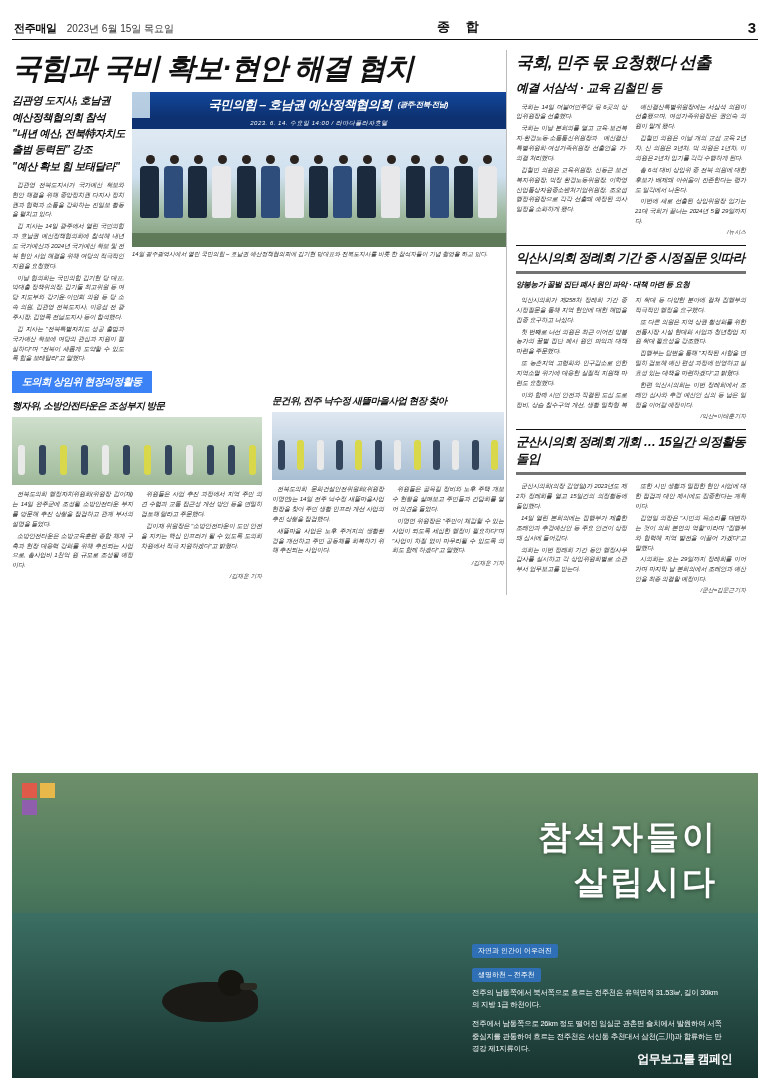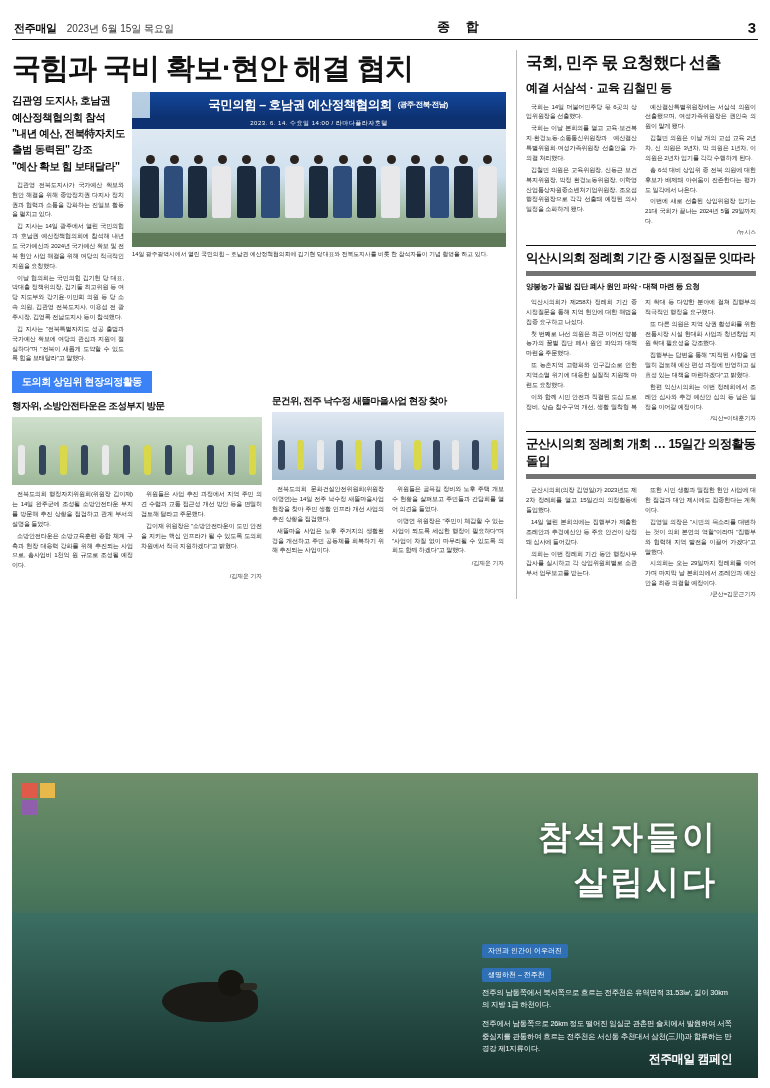--- a/index.html
+++ b/index.html
@@ -20,21 +20,21 @@
     padding:6px 2px 3px 2px;
     border-bottom:1.5px solid #111;
   }
   .mast-left { display:flex; align-items:baseline; gap:10px; }
   .mast-title { font-size:11px; font-weight:bold; letter-spacing:-0.3px; }
   .mast-date { font-size:10px; color:#333; }
   .mast-center { font-size:13px; font-weight:bold; letter-spacing:6px; }
   .mast-page { font-size:15px; font-weight:bold; }
 
   
-  .top-band { display:flex; gap:10px; padding-top:10px; }
+  .top-band { display:flex; padding-top:10px;font-style:italic; }
   .top-left { width:494px; }
   .top-right { width:240px; border-left:1px solid #bbb; padding-left:9px; }
 
   .headline {
     font-size:29px; font-weight:bold; letter-spacing:-1px;
     line-height:1.12; margin:2px 0 8px 0;
   }
   .headline-right {
     font-size:16.5px; font-weight:bold; letter-spacing:-0.6px;
     line-height:1.25; margin:2px 0 7px 0;
@@ -82,21 +82,21 @@
   .person.blue .body { background:#2e4d7a; }
   .floor { position:absolute; left:0; right:0; bottom:0; height:14px; background:#5f7a59; }
 
   
   .sub-head { font-size:12px; font-weight:bold; text-align:left; margin:4px 0 5px 0; letter-spacing:-0.4px;}
   .two-col { column-count:2; column-gap:8px; }
 
   
   .sec-title {
     font-size:12.5px; font-weight:bold; letter-spacing:-0.6px;
-    border-top:1.3px solid #111; border-bottom:5px solid #737373;
+    border-top:1.3px solid #111; border-bottom:3px solid #737373;
     padding:4px 0 4px 0; margin:8px 0 6px 0;
   }
   .sec-sub { font-size:7.6px; font-weight:bold; margin:0 0 5px 0; letter-spacing:-0.3px;}
 
   
   .mid-band { display:flex; gap:10px; margin-top:9px; }
   .mid-left { width:250px; }
   .mid-mid { width:232px; }
 
   .badge {
@@ -127,21 +127,21 @@
   .ad-duck { position:absolute; left:150px; bottom:56px; width:96px; height:56px; }
   .ad-duck .b { position:absolute; left:0; bottom:0; width:96px; height:40px; background:#1c1a16; border-radius:50% 46% 40% 55%; }
   .ad-duck .h { position:absolute; left:56px; bottom:26px; width:26px; height:26px; background:#17150f; border-radius:50%; }
   .ad-duck .bk { position:absolute; left:78px; bottom:32px; width:17px; height:7px; background:#2b2a22; border-radius:3px; }
   .ad-title {
     position:absolute; right:40px; top:42px; text-align:right; color:#fff;
     font-size:33px; font-weight:bold; letter-spacing:3px; line-height:1.35;
     text-shadow:0 1px 4px rgba(0,0,0,.45);
   }
   .ad-box {
-    position:absolute; right:26px; top:166px; width:250px; color:#fff;
+    position:absolute; right:36px; top:166px; width:250px; color:#fff;
   }
   .ad-box .tag { display:inline-block; background:#2f6fb5; font-size:7px; padding:2px 6px; margin-bottom:5px; border-radius:2px;}
   .ad-box p { font-size:7.4px; line-height:1.65; margin:0 0 7px 0; letter-spacing:-0.2px; }
   .ad-logo { position:absolute; right:26px; bottom:10px; color:#fff; font-size:12px; font-weight:bold; letter-spacing:-0.5px; }
   .ad-swatch { position:absolute; left:10px; top:10px; width:62px; height:32px; }
   .ad-swatch i { position:absolute; width:15px; height:15px; }
   .swa { left:0; top:0; background:#e05a4a; }
   .swb { left:18px; top:0; background:#e8b84a; }
   .swc { left:0; top:17px; background:#8f5fae; }
 </style>
@@ -372,16 +372,16 @@
     <div class="ad-title">
       <div>참석자들이</div>
       <div>살립시다</div>
     </div>
     <div class="ad-box">
       <span class="tag">자연과 인간이 어우러진</span><br>
       <span class="tag">생명하천 – 전주천</span>
       <p>전주의 남동쪽에서 북서쪽으로 흐르는 전주천은 유역면적 31.53㎢, 길이 30km의 지방 1급 하천이다.</p>
       <p>전주에서 남동쪽으로 26km 정도 떨어진 임실군 관촌면 슬치에서 발원하여 서쪽 중심지를 관통하여 흐르는 전주천은 서신동 추천대서 삼천(三川)과 합류하는 만경강 제1지류이다.</p>
     </div>
-    <div class="ad-logo">전주매일 캠페인</div>
+    <div class="ad-logo">업무보고를 캠페인</div>
   </div>
 
 </div>
 
 </body></html>

